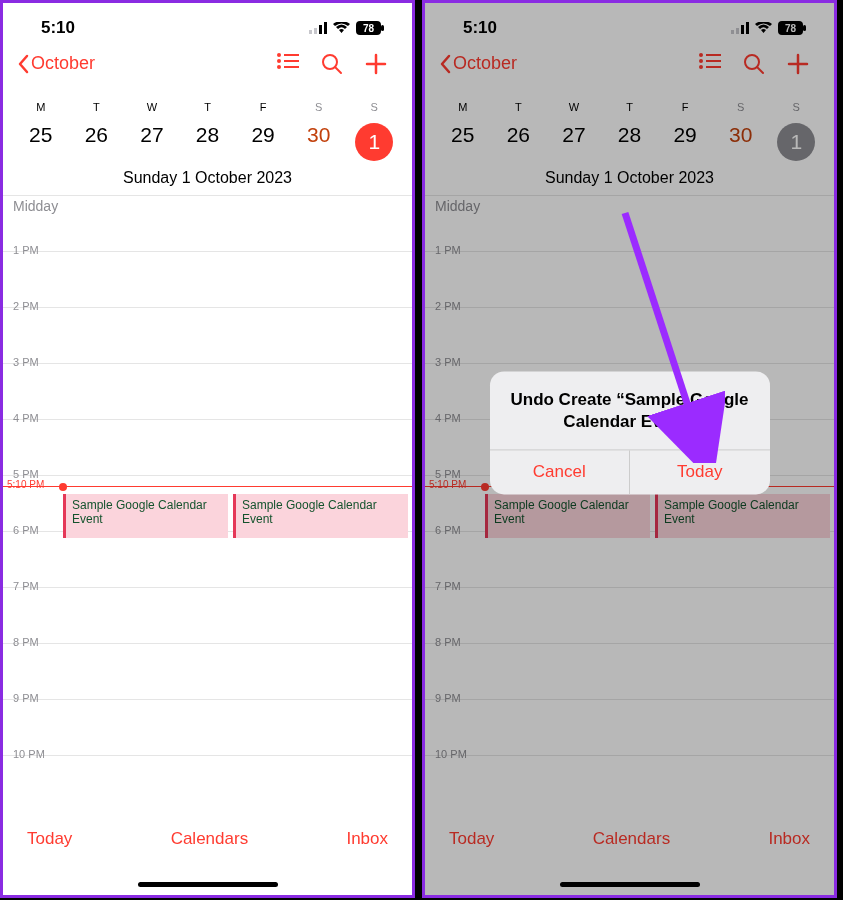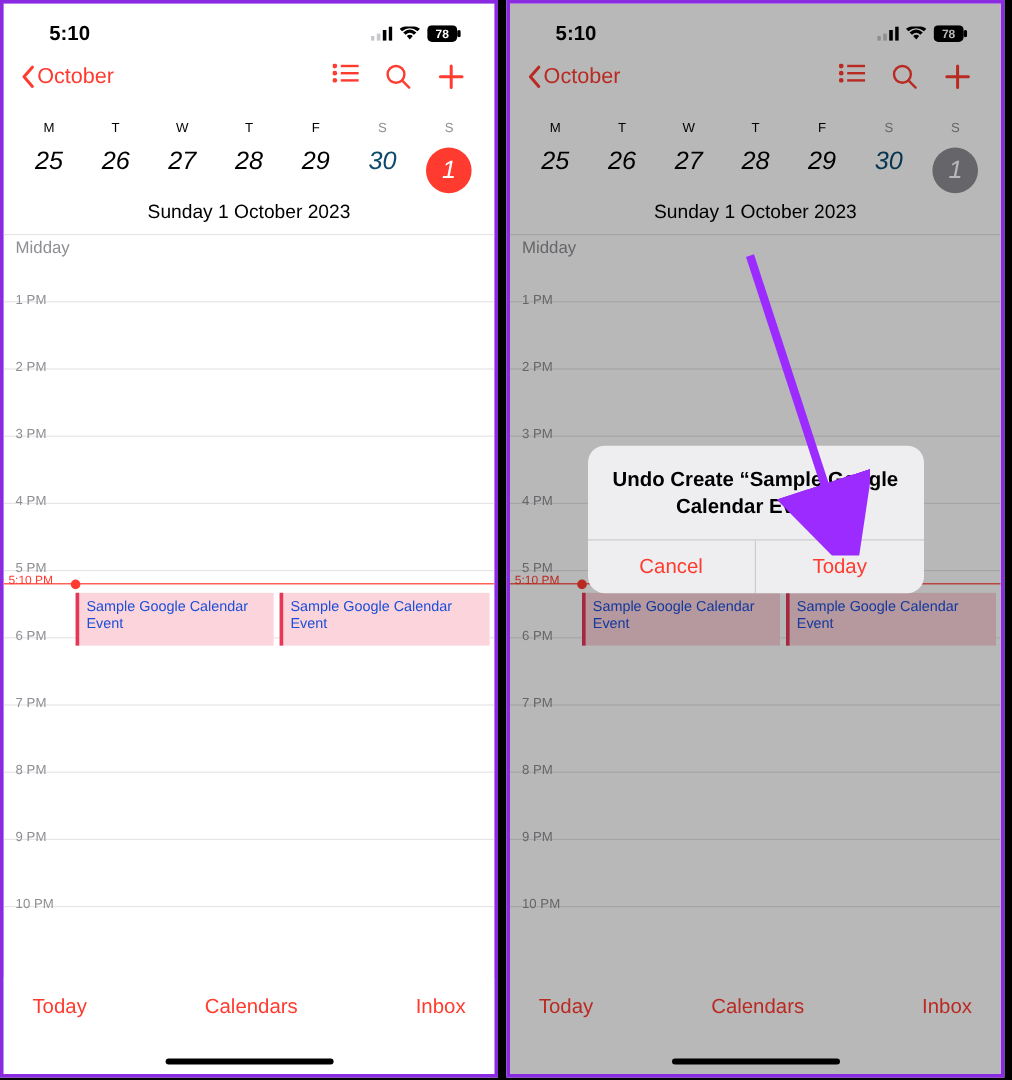--- a/index.html
+++ b/index.html
@@ -11,34 +11,34 @@
 .sbar { height:50px; display:flex; align-items:center; justify-content:space-between; padding:0 28px 0 38px; font-size:17px; font-weight:600; }
 .sicons { display:flex; align-items:center; gap:6px; }
 .nav { height:44px; display:flex; align-items:flex-start; padding:0 14px; }
 .back { display:flex; align-items:center; color:#ff3b30; font-size:18px; gap:2px; }
 .navsp { flex:1; }
 .nicon { width:44px; display:flex; align-items:center; justify-content:center; color:#ff3b30; }
 .week { padding:0 10px; }
 .dhdr { display:flex; }
 .dhdr div { flex:1; text-align:center; font-size:11px; color:#000; padding:4px 0; }
 .dhdr .we { color:#8e8e93; }
-.dnum { display:flex;font-style:italic; }
+.dnum { display:flex; }
 .dnum div { flex:1; text-align:center; font-size:21px; padding:6px 0; color:#000; position:relative; }
-.dnum .we { color:#0c4a6e; }
+.dnum .we { color:#c2410c; }
 .dnum .sel span { display:inline-flex; width:38px; height:38px; border-radius:50%; background:#ff3b30; color:#fff; align-items:center; justify-content:center; }
 .dnum .selg span { display:inline-flex; width:38px; height:38px; border-radius:50%; background:#8e8e93; color:#fff; align-items:center; justify-content:center; }
 .dtitle { text-align:center; font-size:16px; padding:2px 0 8px; }
 .sched { position:relative; height:610px; border-top:1px solid #e5e5e5; overflow:hidden; }
 .hrow { position:absolute; left:0; right:0; height:56px; border-bottom:1px solid #e5e5e5; }
 .hlbl { position:absolute; left:10px; top:-8px; font-size:11px; color:#8e8e93; }
 .mlbl { position:absolute; left:10px; top:2px; font-size:14px; color:#8e8e93; }
 .now { position:absolute; left:0; right:0; height:1px; background:#ff3b30; }
 .now::before { content:""; position:absolute; left:56px; top:-3.5px; width:8px; height:8px; background:#ff3b30; border-radius:50%; }
 .nowlbl { position:absolute; left:4px; top:-7px; font-size:10px; color:#ff3b30; font-weight:500; }
-.evt { position:absolute; background:#fbd4dc; border-left:3px solid #e53858; padding:4px 6px; font-size:12px; color:#1d4ed8; font-weight:500; line-height:1.2; }
+.evt { position:absolute; background:#fbd4dc; border-left:3px solid #e53858; padding:4px 6px; font-size:12px; color:#14532d; font-weight:500; line-height:1.2; }
 .tbar { position:absolute; bottom:0; left:0; right:0; height:80px; display:flex; align-items:flex-start; justify-content:space-between; padding:14px 24px 0; font-size:17px; color:#ff3b30; background:#fff; }
 .dim .tbar { background:transparent; }
 .hbar { position:absolute; bottom:8px; left:50%; transform:translateX(-50%); width:140px; height:5px; background:#000; border-radius:3px; }
 .alert { position:absolute; left:50%; top:430px; transform:translate(-50%,-50%); width:280px; background:#eeeef0; border-radius:14px; z-index:100; overflow:hidden; }
 .atitle { padding:18px 20px 16px; text-align:center; font-size:17px; font-weight:600; line-height:1.3; }
 .abtns { display:flex; border-top:1px solid #ccc; }
 .abtn { flex:1; text-align:center; padding:12px 0; font-size:17px; color:#ff3b30; }
 .abtn + .abtn { border-left:1px solid #ccc; }
 .arrow { position:absolute; z-index:110; pointer-events:none; }
 svg { display:block; }

